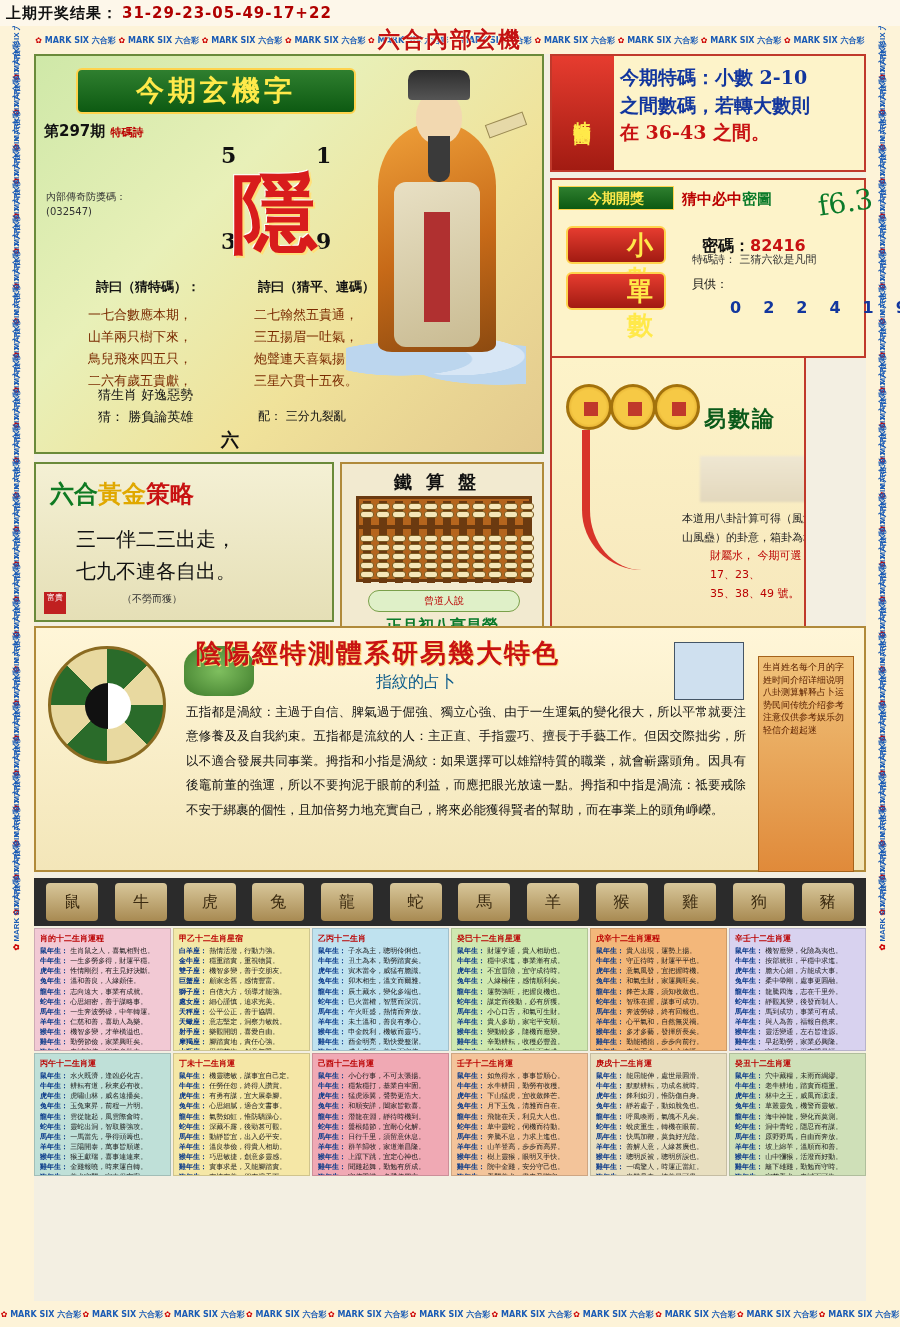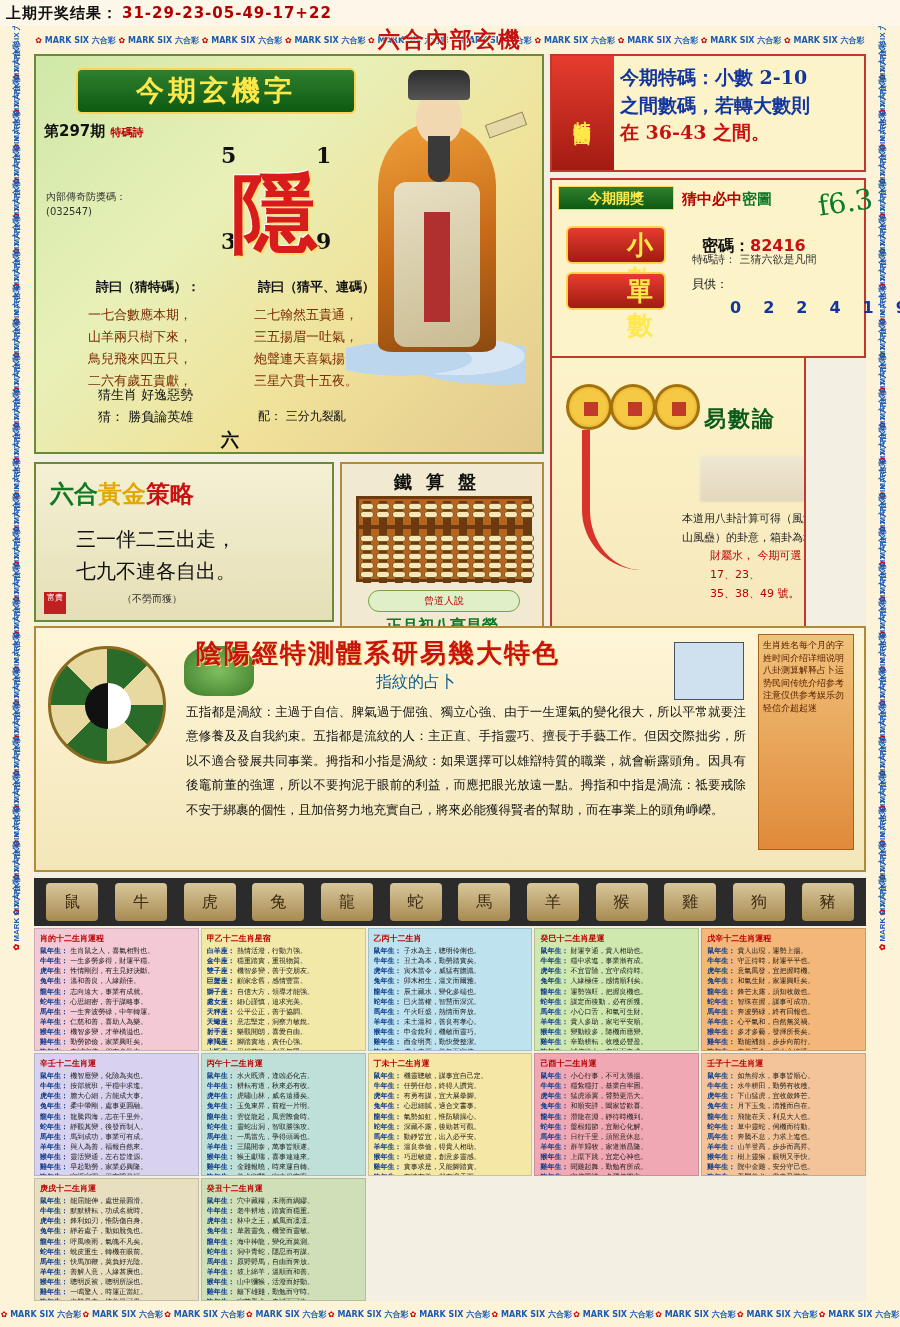--- a/index.html
+++ b/index.html
@@ -212,32 +212,32 @@
   .article .bagua { position:absolute; left:12px; top:18px; width:118px; height:118px;
     border-radius:50%; background:conic-gradient(#2a6b2a 0 12.5%, #e8d9a0 0 25%, #2a6b2a 0 37.5%,
       #e8d9a0 0 50%, #2a6b2a 0 62.5%, #e8d9a0 0 75%, #2a6b2a 0 87.5%, #e8d9a0 0 100%);
     border:3px solid #8a6a20; }
   .article .bagua::after { content:""; position:absolute; left:34px; top:34px; width:46px; height:46px;
     border-radius:50%; background:linear-gradient(90deg,#111 50%,#fff 50%); }
   .article .palm { position:absolute; left:148px; top:18px; width:70px; height:50px;
     background:radial-gradient(ellipse,#7fbf5f,#3d7a2a); border-radius:40% 40% 30% 30%; }
   .article .compass { position:absolute; right:120px; top:14px; width:70px; height:58px;
     background:#cfe0ef; border:1px solid #456; }
-  .article .rside { position:absolute; right:10px; top:6px; width:96px; height:216px;
+  .article .rside { position:absolute; right:10px; top:28px; width:96px; height:216px;
     background:linear-gradient(180deg,#f0c27a,#e08a3a); border:1px solid #a5621a;
     font-size:9px; color:#5a2000; padding:4px; line-height:1.4; overflow:hidden; }
   
   .zstrip { position:absolute; left:0; top:824px; width:832px; height:48px;
     background:#2b2b2b; display:flex; align-items:center; justify-content:space-around; padding:0 4px; }
   .zstrip .zi { width:52px; height:38px; background:linear-gradient(180deg,#d8c79a,#a88a52);
     border-radius:4px; display:flex; align-items:center; justify-content:center;
     font-size:16px; color:#3a2a10; }
   
   .grid { position:absolute; left:0; top:874px; width:832px; height:373px;
-    display:grid; grid-template-columns:repeat(5,1fr); grid-template-rows:repeat(3,1fr); gap:2px; }
+    display:grid; grid-template-columns:repeat(6,1fr); grid-template-rows:repeat(3,1fr); gap:2px; }
   .cell { padding:4px 5px; overflow:hidden; border:1px solid rgba(0,0,0,.15); }
   .cell h4 { margin:0 0 2px 0; font-size:8px; color:#b00; font-weight:bold; }
   .cell .ln { font-size:7px; line-height:1.45; color:#1a1a1a; white-space:nowrap; overflow:hidden; }
   .cell .ln b { color:#0a3a8a; font-weight:bold; }
   
   .botstrip { position:absolute; left:0; bottom:0; width:900px; height:26px;
     background:#fdf3d8; display:flex; align-items:center; justify-content:space-around;
     font-size:8px; color:#1a5bb5; font-weight:bold; }
   .botstrip .r { color:#c00; }
 </style>

